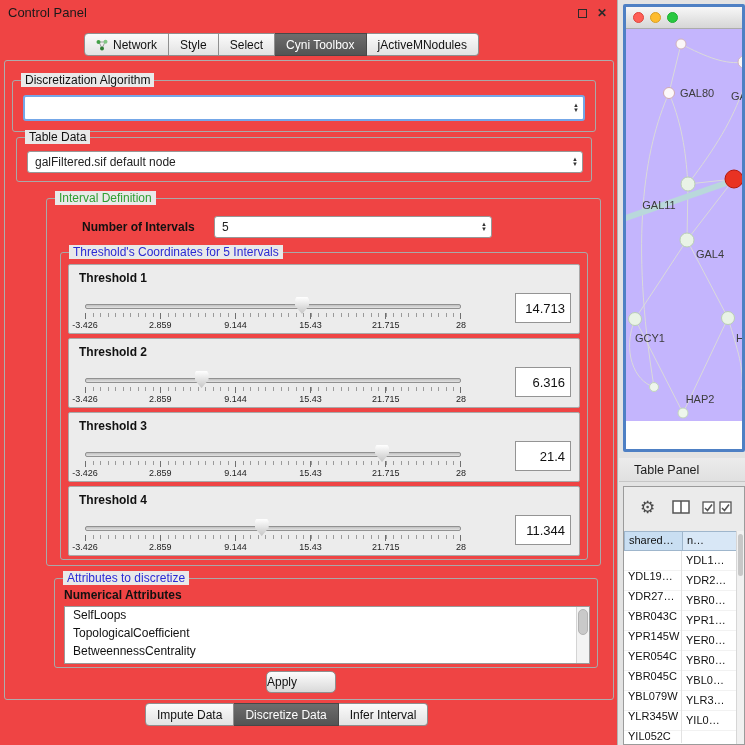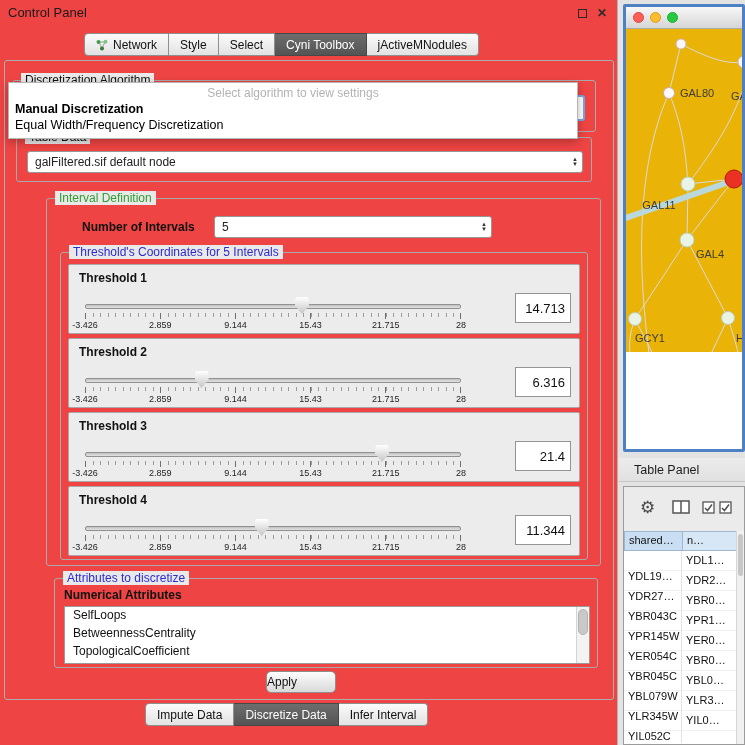--- a/index.html
+++ b/index.html
@@ -60,21 +60,21 @@
 
 .bottomtabs{position:absolute;left:145px;top:703px;height:23px;display:flex;font-size:12px}
 
 
 .netframe{position:absolute;left:623px;top:4px;width:122px;height:448px;border:3px solid #4e80c4;border-radius:2px;background:#fff;overflow:hidden}
 .net-titlebar{height:22px;background:linear-gradient(#f7f7f7,#d6d6d6);border-bottom:1px solid #ababab;display:flex;align-items:center;padding-left:7px;gap:6px}
 .tl{width:11px;height:11px;border-radius:50%}
 .tl.r{background:#ff5f57;border:1px solid #dd443c}
 .tl.y{background:#febc2e;border:1px solid #d89e24}
 .tl.g{background:#28c840;border:1px solid #1eae33}
-.netcanvas{position:relative;width:116px;height:323px;background:#eab308;overflow:hidden}
+.netcanvas{position:relative;width:116px;height:392px;background:#c4b5fd;overflow:hidden}
 
 
 .tp-label{position:absolute;left:619px;top:458px;width:126px;height:24px;line-height:24px;font-size:12.5px;color:#1c1c1c;padding-left:15px;background:linear-gradient(#ececec,#e0e0e0);border-bottom:1px solid #c6c6c6}
 .tp{position:absolute;left:623px;top:486px;width:122px;height:259px;background:#ebebeb;border:1px solid #9b9b9b;overflow:hidden}
 .tp-icon{position:absolute;top:10px;color:#4a4a4a}
 .tp-head{position:absolute;top:44px;left:0;height:20px;display:flex;font-size:11px}
 .hc1{width:58px;background:#c9def2;border:1px solid #9fb6cc;border-right:none;padding:2px 4px;overflow:hidden;white-space:nowrap}
 .hc2{width:55px;background:#d8e7f6;border:1px solid #9fb6cc;padding:2px 4px;overflow:hidden;white-space:nowrap}
 .tp-rows{position:absolute;top:64px;left:0;width:113px;height:195px;background:#fff;font-size:11px}
 .tp-row{display:flex;height:20px;line-height:19px;border-bottom:1px solid #f2f2f2}
@@ -123,25 +123,20 @@
   <div class="group" style="left:12px;top:80px;width:584px;height:52px">
     <span class="gtitle">Discretization Algorithm</span>
     <div class="combo focus" style="left:10px;top:14px;width:562px;height:26px">
       <span class="arrows">
         <span>▲</span>
           <span>▼</span>
       </span>
     </div>
   </div>
 
-  <div class="overlay">
-    <div class="ph">Select algorithm to view settings</div>
-    <div class="opt bold">Manual Discretization</div>
-    <div class="opt">Equal Width/Frequency Discretization</div>
-  </div>
 
   <div class="group" style="left:16px;top:137px;width:576px;height:45px">
     <span class="gtitle">Table Data</span>
     <div class="combo" style="left:10px;top:13px;width:556px;height:22px">
       <span>galFiltered.sif default node</span>
       <span class="arrows">
         <span>▲</span>
           <span>▼</span>
       </span>
     </div>
@@ -239,22 +234,22 @@
     </div>
     <input class="tvalue" value="11.344" style="">
   </div>
 
   <div class="group" style="left:54px;top:578px;width:544px;height:90px">
     <span class="gtitle blue">Attributes to discretize</span>
   </div>
   <div class="heading" style="left:64px;top:588px">Numerical Attributes</div>
   <div class="listbox" style="left:64px;top:606px;width:526px;height:58px">
     <div class="item">SelfLoops</div>
+    <div class="item">TopologicalCoefficient</div>
     <div class="item">BetweennessCentrality</div>
-    <div class="item">TopologicalCoefficient</div>
     <div class="vsb">
         <div class="vthumb"></div>
       </div>
   </div>
 
   <div class="btn" style="left:266px;top:671px;width:70px;height:22px">
     <span>Apply</span>
   </div>
 
   <div class="bottomtabs">

